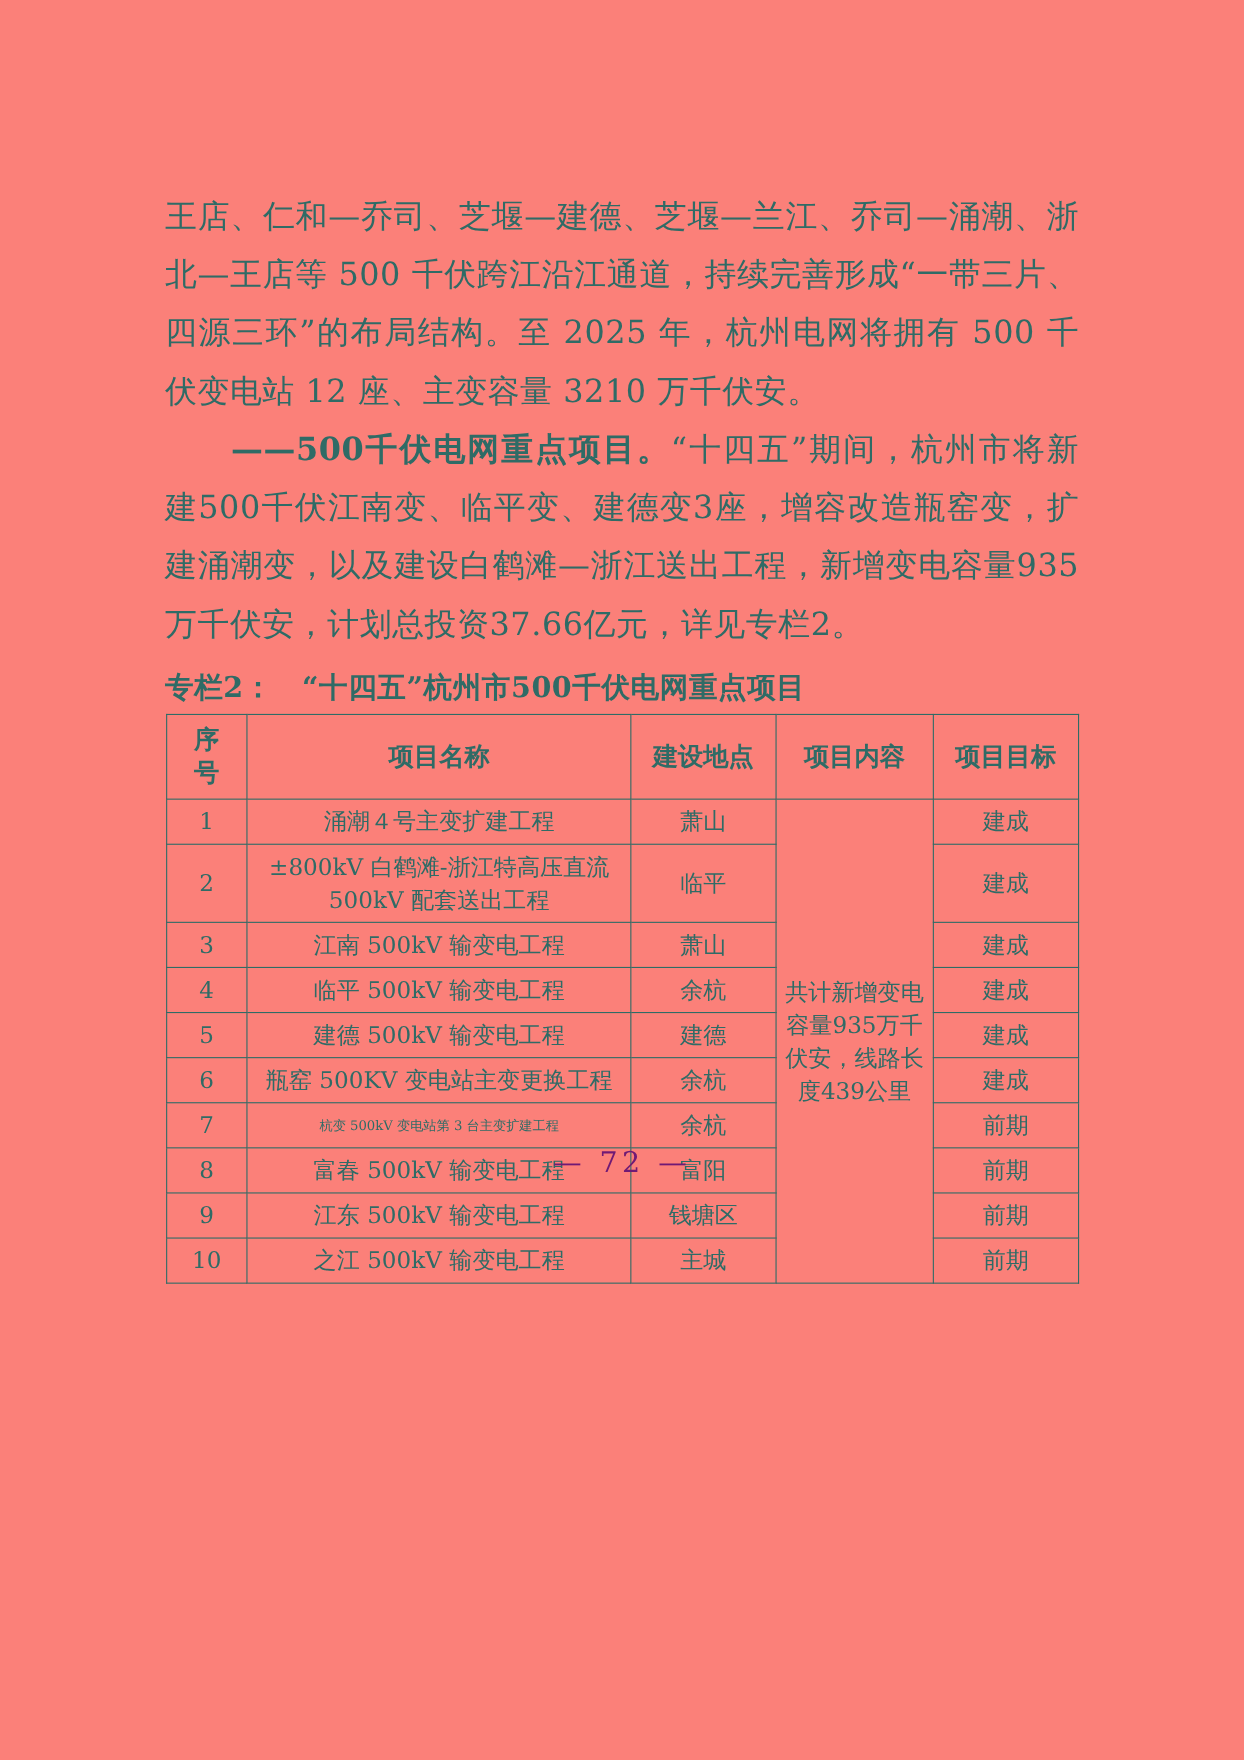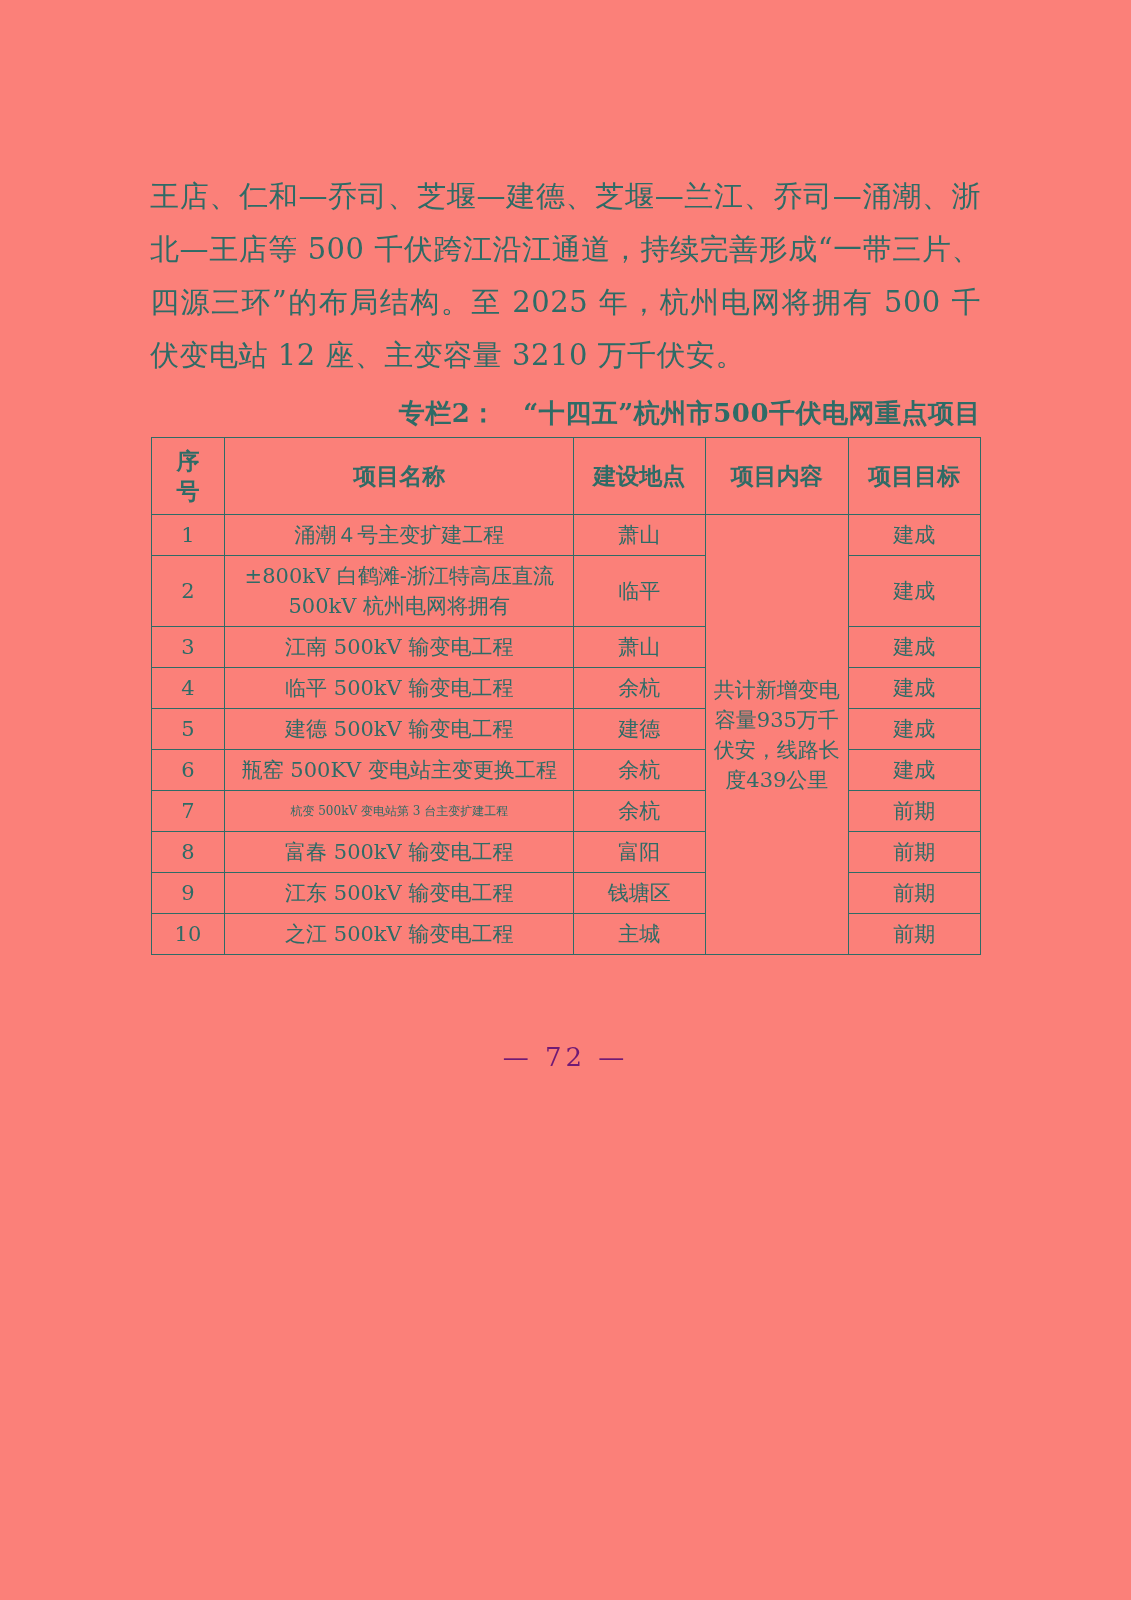--- a/index.html
+++ b/index.html
@@ -29,21 +29,21 @@
     text-justify: inter-ideograph;
     margin: 0;
   }
   .para.indent {
     text-indent: 60px;
   }
   .bold {
     font-weight: bold;
   }
   .caption {
-    text-align: right;
+    text-align: left;
     font-size: 26px;
     font-weight: bold;
     margin: 14px 0 6px 0;
     letter-spacing: 0.5px;
   }
   table.box {
     border-collapse: collapse;
     width: 830px;
     margin: 0 auto;
     table-layout: fixed;
@@ -93,20 +93,21 @@
   }
   .tbl-wrap { margin-bottom: 4px; }
 </style>
 </head>
 <body>
 
 <div class="page">
 
   <p class="para">王店、仁和—乔司、芝堰—建德、芝堰—兰江、乔司—涌潮、浙北—王店等 500 千伏跨江沿江通道，持续完善形成“一带三片、四源三环”的布局结构。至 2025 年，杭州电网将拥有 500 千伏变电站 12 座、主变容量 3210 万千伏安。</p>
 
+  <p class="para indent"><span class="bold">——500千伏电网重点项目。</span><span>“十四五”期间，杭州市将新建500千伏江南变、临平变、建德变3座，增容改造瓶窑变，扩建涌潮变，以及建设白鹤滩—浙江送出工程，新增变电容量935万千伏安，计划总投资37.66亿元，详见专栏2。</span></p>
 
   <div class="caption">专栏2：　“十四五”杭州市500千伏电网重点项目</div>
 
   <div class="tbl-wrap">
   <table class="box">
     <colgroup>
       <col class="col-seq">
           <col class="col-name">
           <col class="col-place">
           <col class="col-content">
@@ -125,21 +126,21 @@
       <tr>
         <td class="seq">1</td>
         <td>涌潮４号主变扩建工程</td>
         <td>萧山</td>
         <td class="content-cell" rowspan="10">共计新增变电容量935万千伏安，线路长度439公里</td>
         <td>建成</td>
       </tr>
       <tr>
         <td class="seq">2</td>
         <td style="white-space: pre-line;">±800kV 白鹤滩-浙江特高压直流
-500kV 杭州电网将拥有</td>
+500kV 配套送出工程</td>
         <td>临平</td>
         <td>建成</td>
       </tr>
       <tr>
         <td class="seq">3</td>
         <td>江南 500kV 输变电工程</td>
         <td>萧山</td>
         <td>建成</td>
       </tr>
       <tr>

